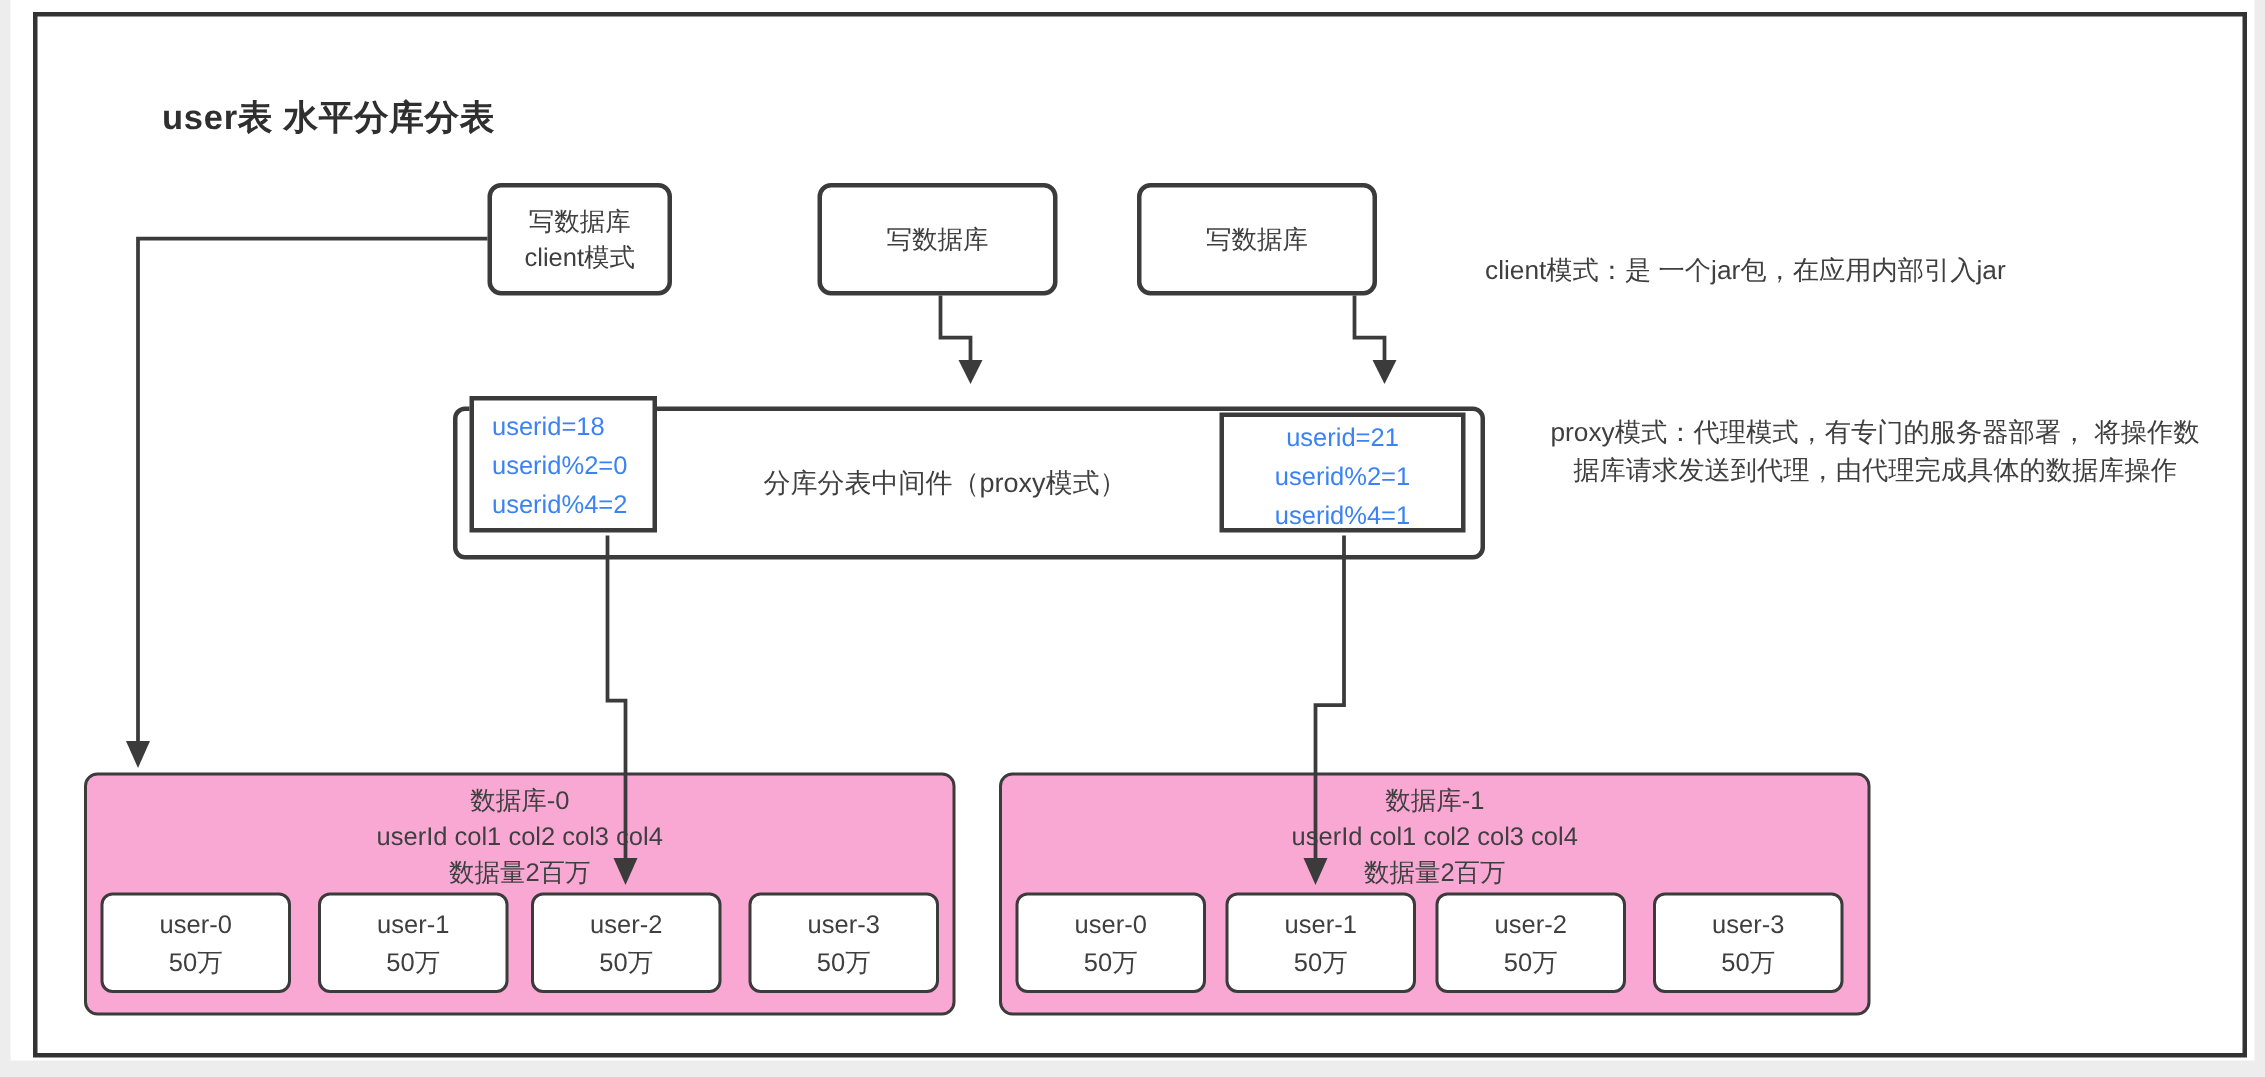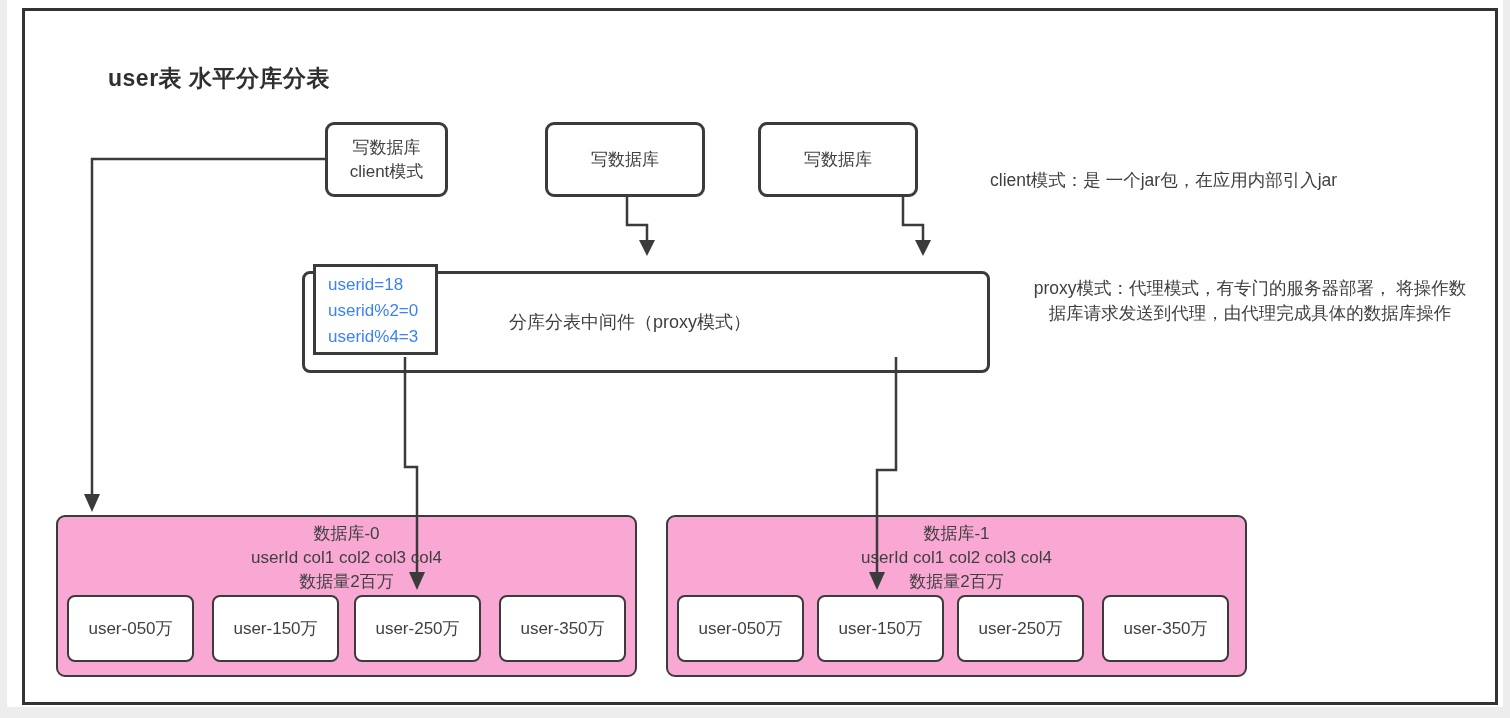--- a/index.html
+++ b/index.html
@@ -45,21 +45,21 @@
   #note-proxy div { display:block; }
 
   .db { position:absolute; width:581px; height:162px; border:2.5px solid #3b3b3b;
         border-radius:9px; background:#f9a8d4; }
   #db0 { left:56px; top:515px; }
   #db1 { left:666px; top:515px; }
   .db-header { position:absolute; left:0; top:5px; width:100%; text-align:center;
                font-size:17px; line-height:24px; color:#3f3f3f; }
   .table-box { position:absolute; top:78px; width:127px; height:67px;
                border:2.5px solid #3b3b3b; border-radius:8px; background:#ffffff;
-               display:flex; align-items:center; justify-content:center;
+               display:flex; flex-direction:column; align-items:center; justify-content:center;
                font-size:17px; line-height:25px; color:#3f3f3f; }
   .t0 { left:9px; } .t1 { left:154px; } .t2 { left:296px; } .t3 { left:441px;align-items:center; }
   #db1 .t0 { left:9px; } #db1 .t1 { left:149px; } #db1 .t2 { left:289px; } #db1 .t3 { left:434px; }
 
   #connector-layer { position:absolute; left:0; top:0; width:1510px; height:718px;
                      pointer-events:none; }
   #connector-layer polyline { fill:none; stroke:#3b3b3b; stroke-width:2.5; }
   #connector-layer polygon { fill:#3b3b3b; stroke:none; }
 </style>
 </head>
@@ -83,21 +83,26 @@
   </div>
   <div id="box-write-right" class="node">
     <div>写数据库</div>
   </div>
 
   <div id="middleware" class="abs"></div>
   <div id="mw-label" class="abs">分库分表中间件（proxy模式）</div>
   <div id="route-left" class="route-box">
     <div>userid=18</div>
     <div>userid%2=0</div>
-    <div>userid%4=3</div>
+    <div>userid%4=2</div>
+  </div>
+  <div id="route-right" class="route-box">
+    <div>userid=21</div>
+    <div>userid%2=1</div>
+    <div>userid%4=1</div>
   </div>
 
   <div id="note-client" class="note">client模式：是 一个jar包，在应用内部引入jar</div>
   <div id="note-proxy" class="note">
     <div>proxy模式：代理模式，有专门的服务器部署， 将操作数</div>
     <div>据库请求发送到代理，由代理完成具体的数据库操作</div>
   </div>
 
   <div id="db0" class="db">
     <div class="db-header">

